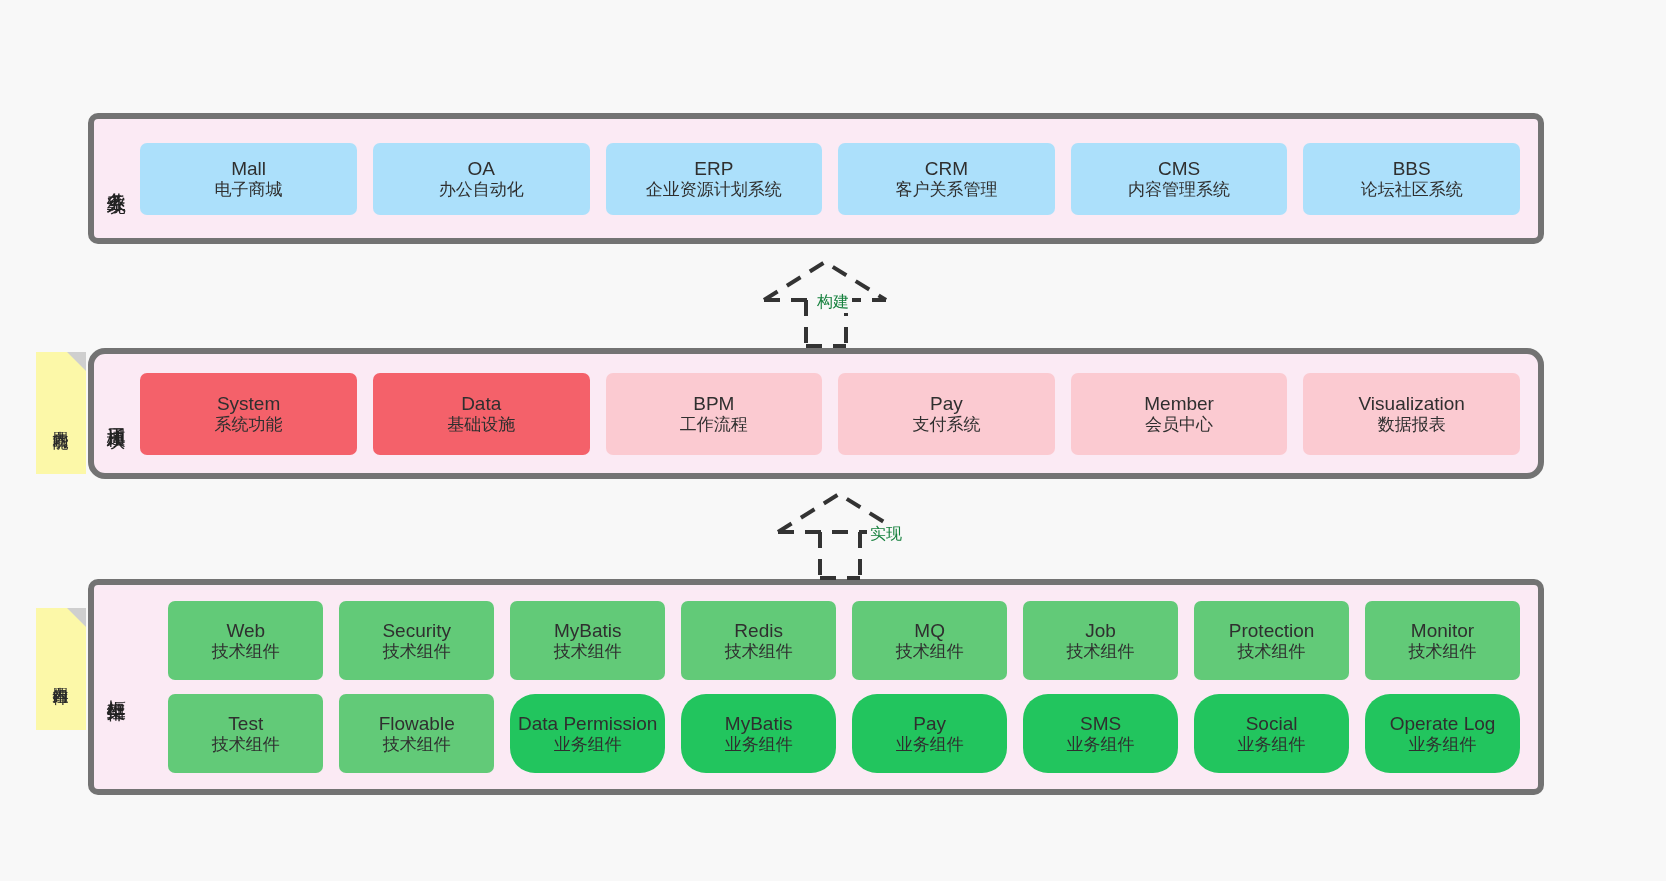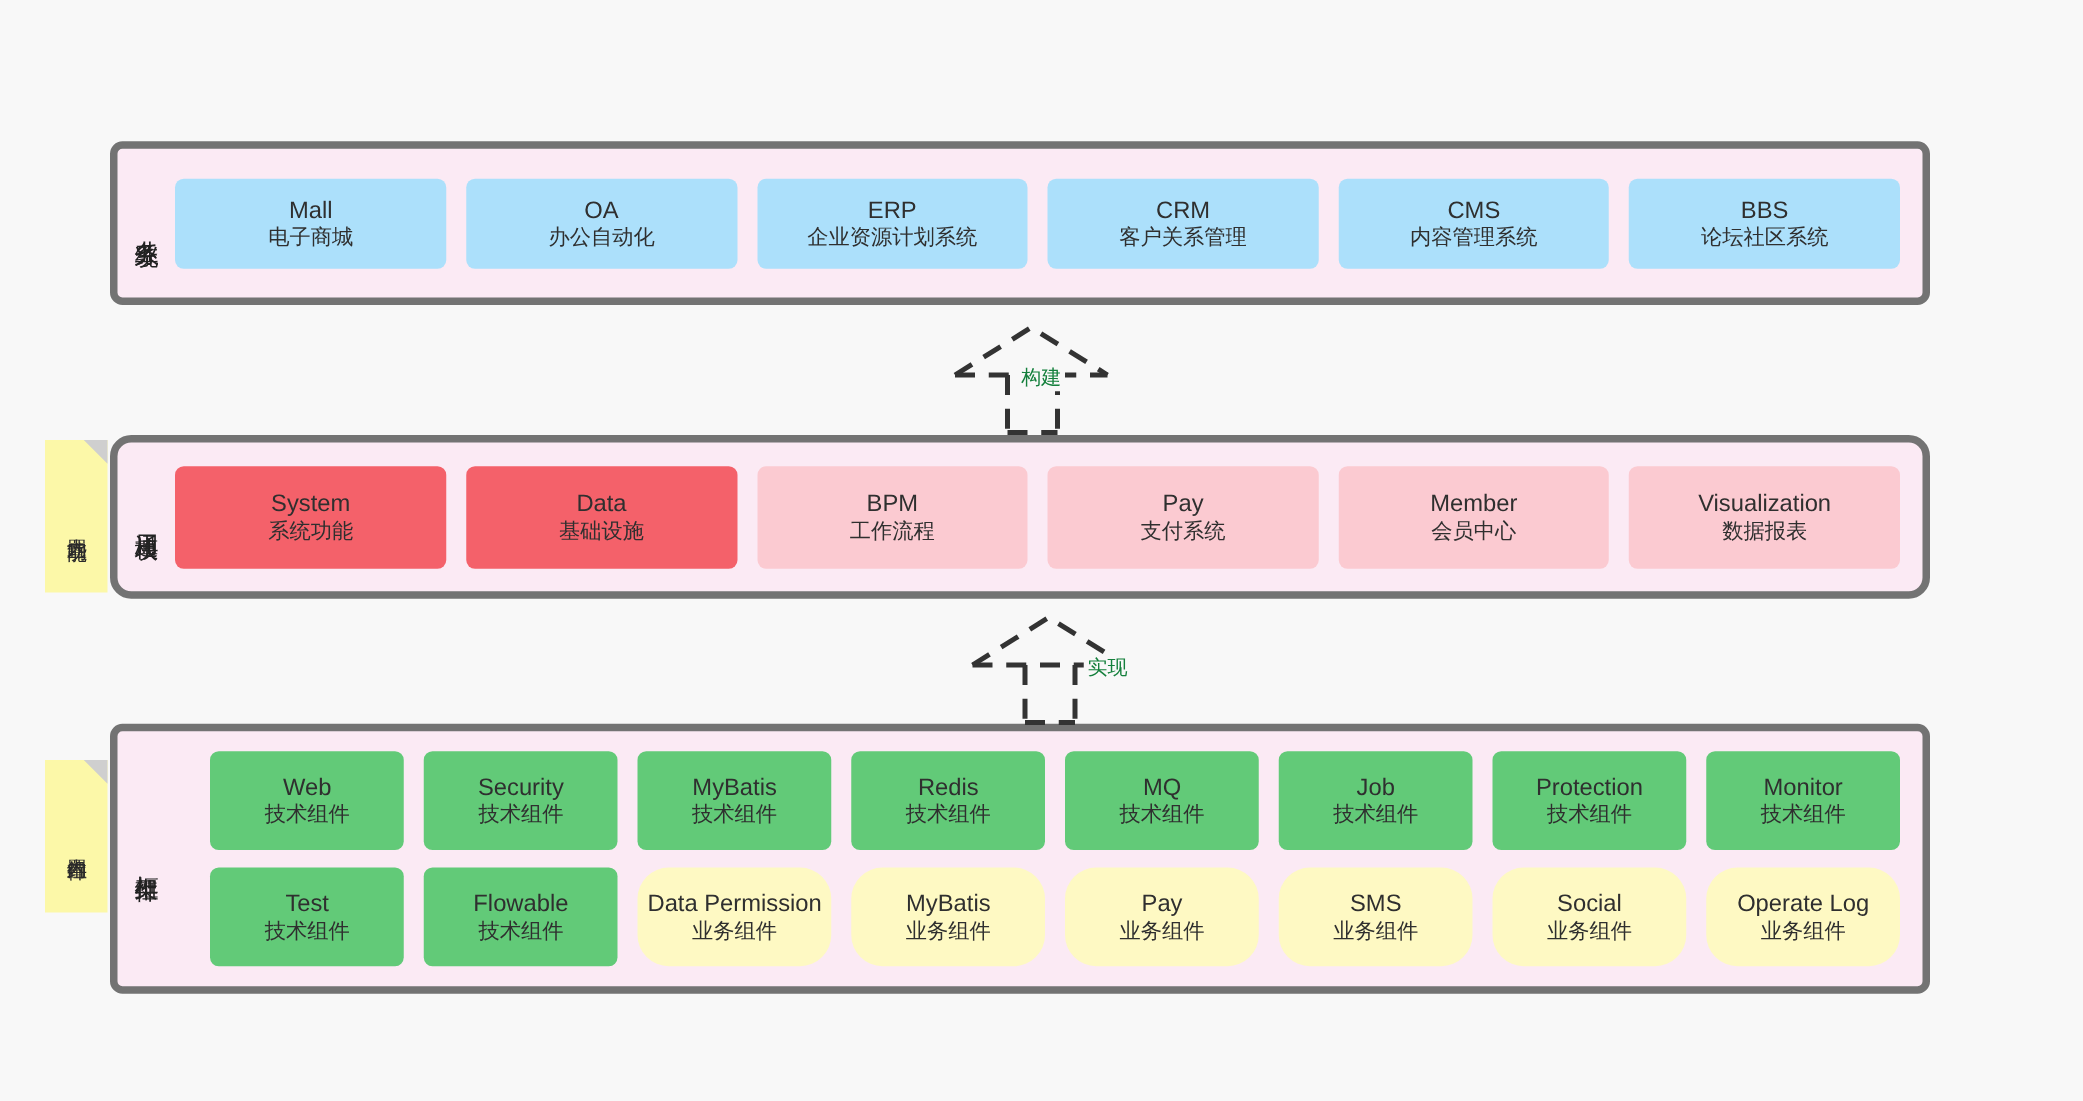--- a/index.html
+++ b/index.html
@@ -67,21 +67,21 @@
     padding: 6px 4px;
   }
   .node .en { font-size: 19px; color: #2f2f2f; }
   .node .cn { font-size: 17px; color: #2f2f2f; }
 
   
   .c-blue       { background: #ace0fb; }
   .c-red-strong { background: #f4616a; }
   .c-red-soft   { background: #fbcad1; }
   .c-green-strong { background: #62ca78; }
-  .c-green-soft   { background: #fef9c3; border-radius: 25px; }
+  .c-green-soft   { background: #22c55e; border-radius: 25px; }
 
   
   #layer-business  { left: 88px;  top: 113px; width: 1456px; height: 131px; }
   #layer-common    { left: 88px;  top: 348px; width: 1456px; height: 131px; border-radius: 17px; }
   #layer-framework { left: 88px;  top: 579px; width: 1456px; height: 216px; gap: 28px; }
 
   #layer-business .node  { height: 72px; }
   #layer-common .node    { height: 82px; }
   #layer-framework .node { height: 79px; }
 

